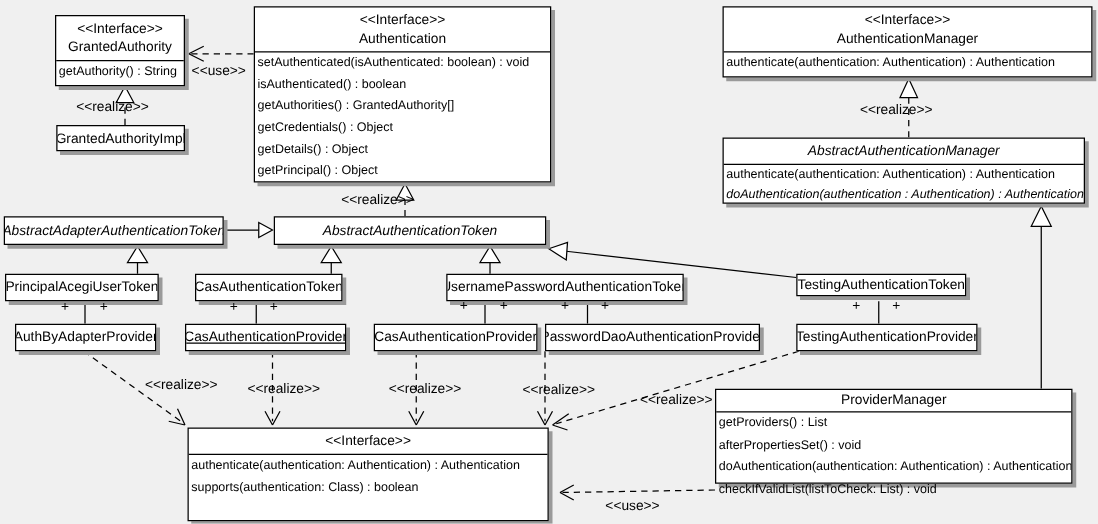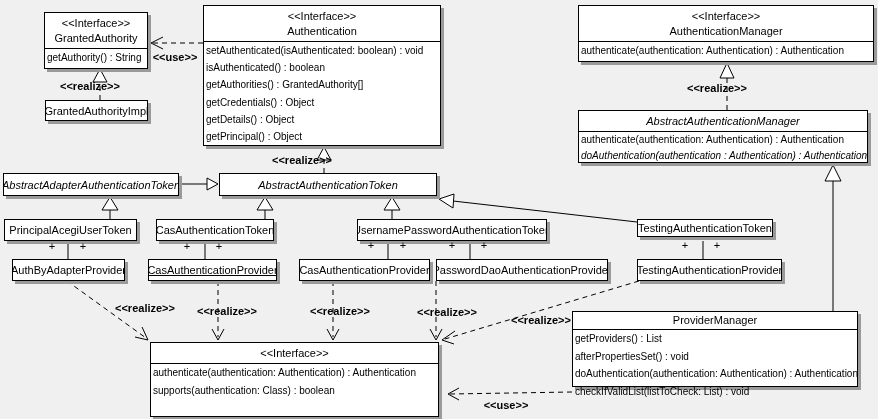--- a/index.html
+++ b/index.html
@@ -15,21 +15,21 @@
             font-size:11px;white-space:nowrap;overflow:hidden;}
   .it{font-style:italic;}
   #b-granted-authority .m{line-height:18px}
   #b-authentication .m{line-height:17.2px}
   #b-authentication-manager .m{line-height:18px}
   #b-abstract-authentication-manager .hdr1{line-height:20px}
   #b-abstract-authentication-manager .m{line-height:16px}
   #b-authentication-provider .m{line-height:18px}
   #b-provider-manager .hdr1{line-height:17px}
   #b-provider-manager .m{line-height:17.5px}
-  .elbl{position:absolute;transform:translate(-50%,-50%);font-size:11px;color:#000;white-space:nowrap;font-weight:bold;}
+  .elbl{position:absolute;transform:translate(-50%,-50%);font-size:11px;color:#000;white-space:nowrap;}
   .plus{position:absolute;transform:translate(-50%,-50%);font-size:11px;color:#000;}
 </style>
 </head>
 <body>
 
 <div id="canvas">
 
   <svg id="wires" width="878" height="419">
 
     <g stroke="#000" fill="none">
@@ -165,21 +165,21 @@
   </div>
 
   <div class="cls" id="b-abstract-adapter-token" style="left:3px;top:173px;width:176px;height:23px;">
     <div class="nameonly it">AbstractAdapterAuthenticationToken</div>
   </div>
 
   <div class="cls" id="b-abstract-token" style="left:219px;top:173px;width:218px;height:23px;">
     <div class="nameonly it">AbstractAuthenticationToken</div>
   </div>
 
-  <div class="cls" id="b-principal-token" style="left:4px;top:219px;width:133px;height:22px;">
+  <div class="cls" id="b-principal-token" style="left:4px;top:219px;width:123px;height:22px;">
     <div class="nameonly">PrincipalAcegiUserToken</div>
   </div>
 
   <div class="cls" id="b-cas-token" style="left:156px;top:219px;width:118px;height:22px;">
     <div class="nameonly">CasAuthenticationToken</div>
   </div>
 
   <div class="cls" id="b-username-token" style="left:357px;top:219px;width:190px;height:22px;">
     <div class="nameonly">UsernamePasswordAuthenticationToken</div>
   </div>

